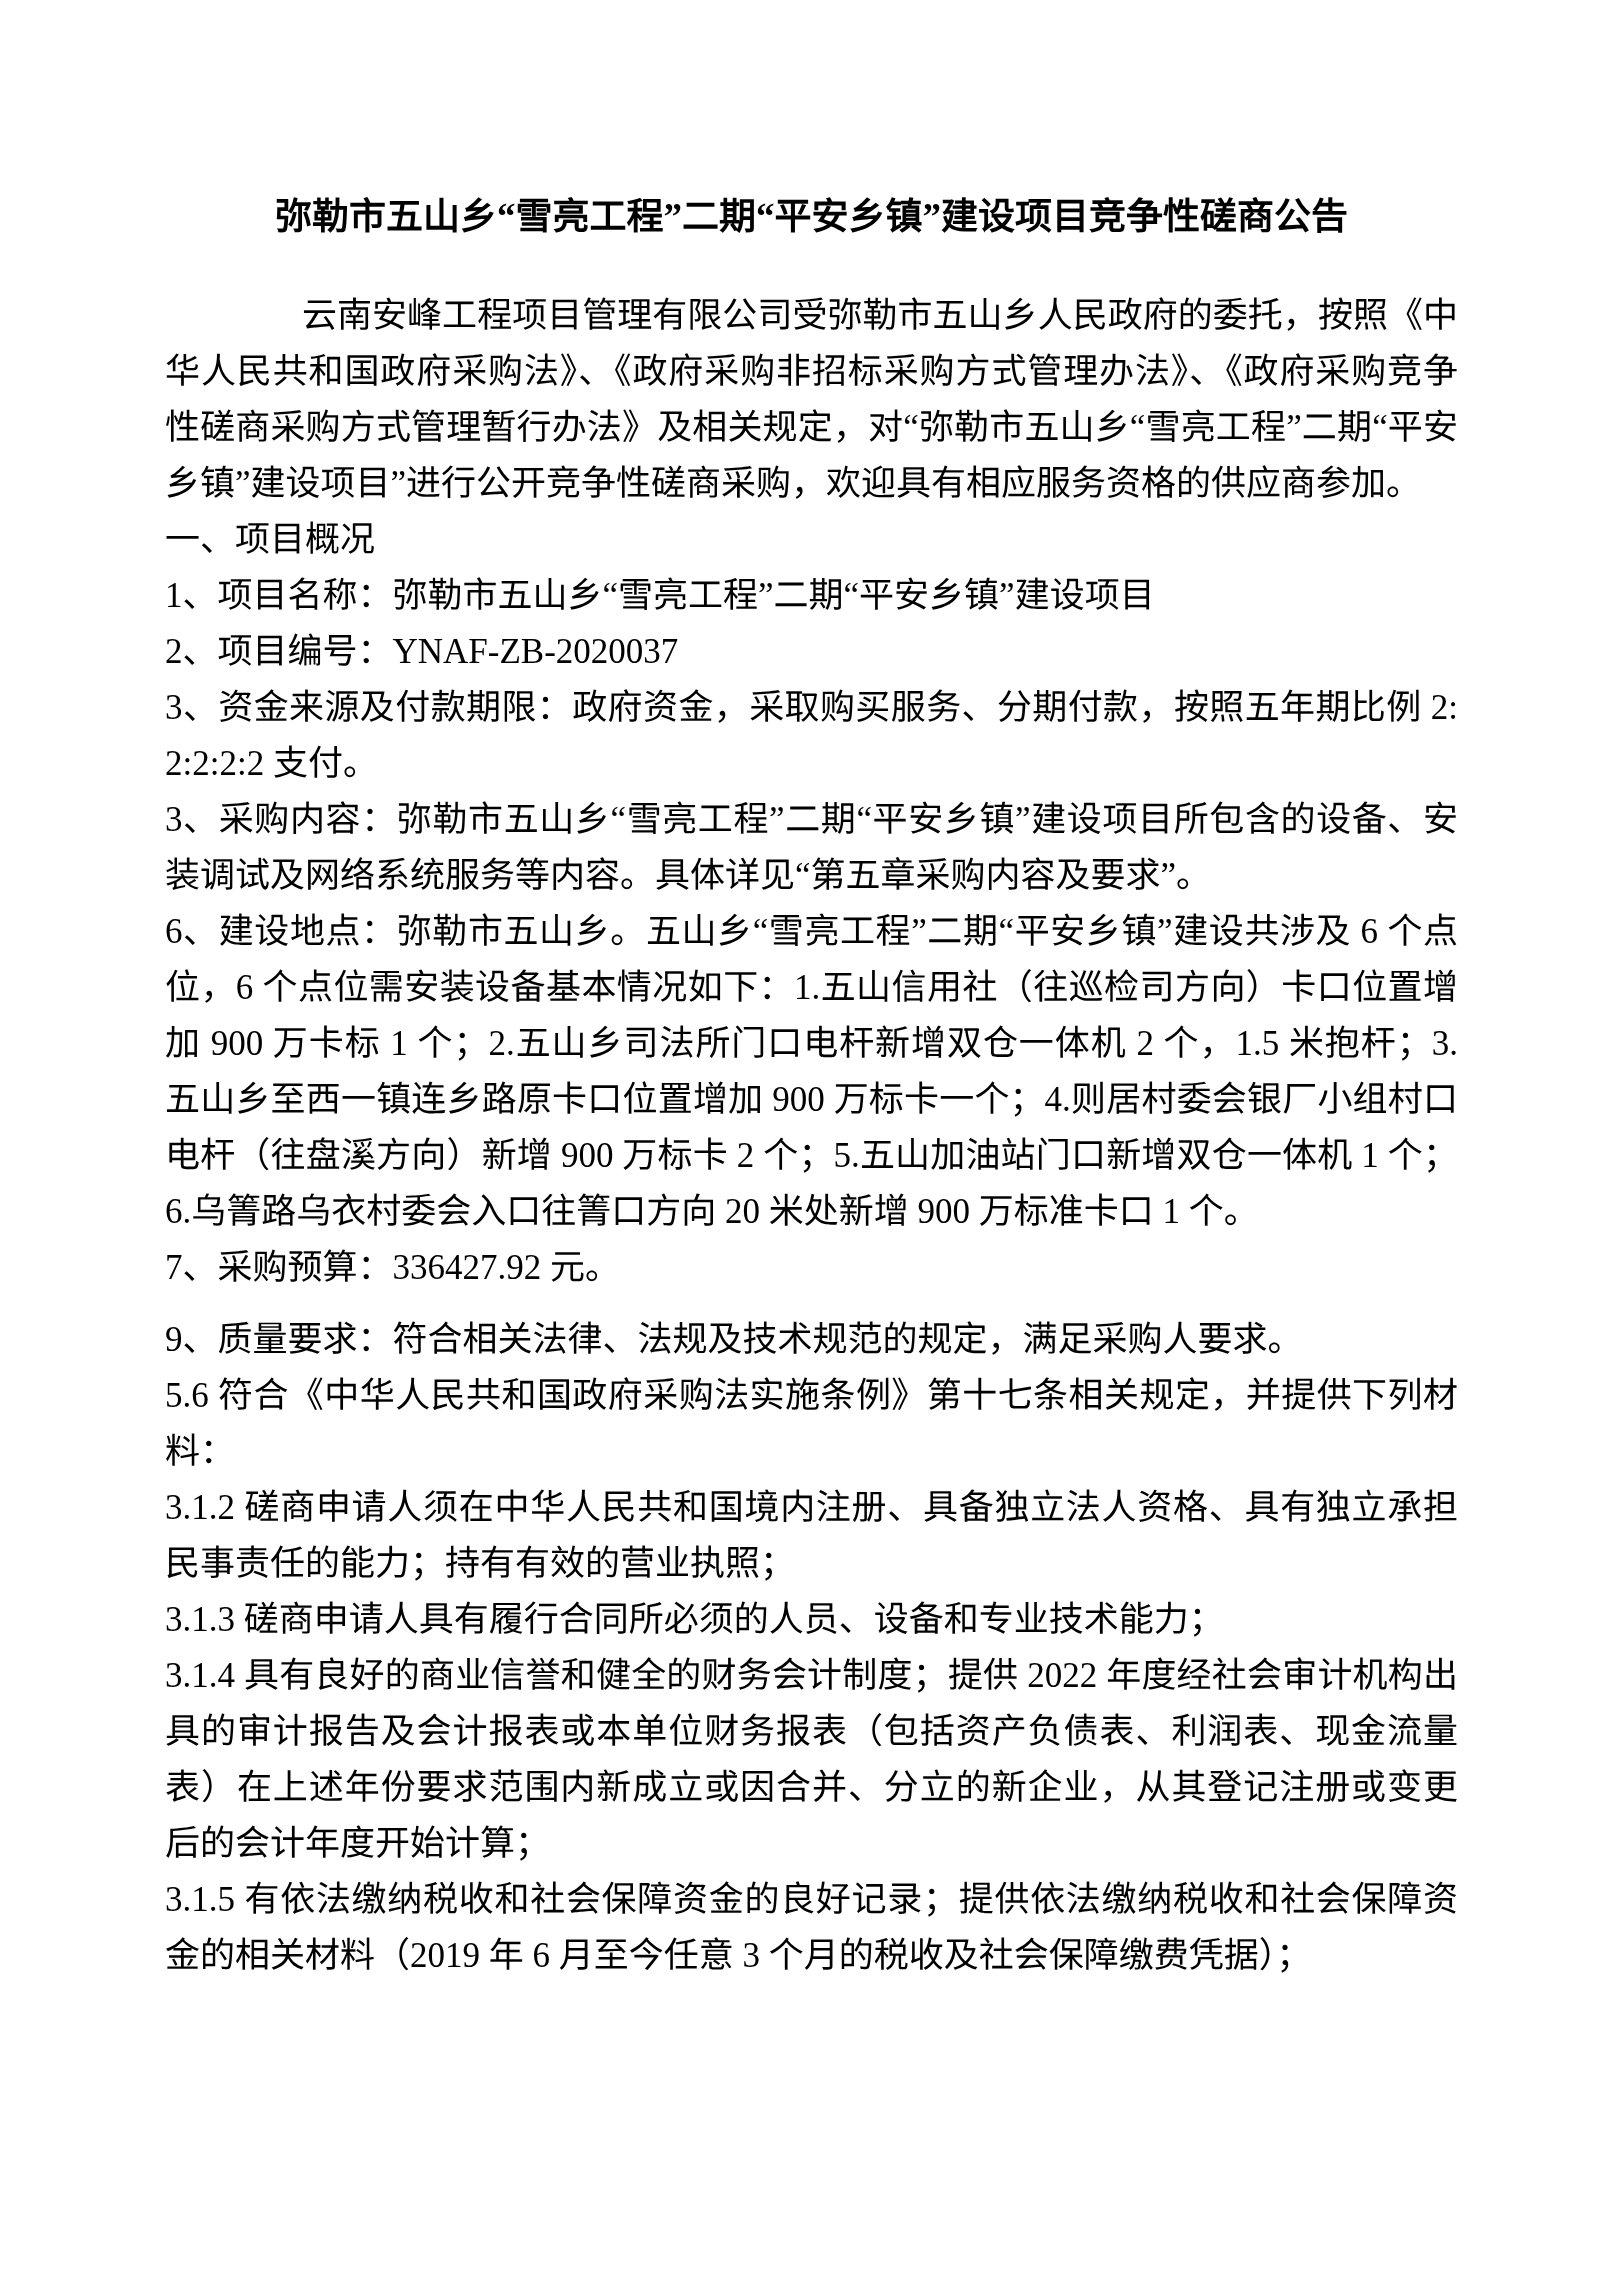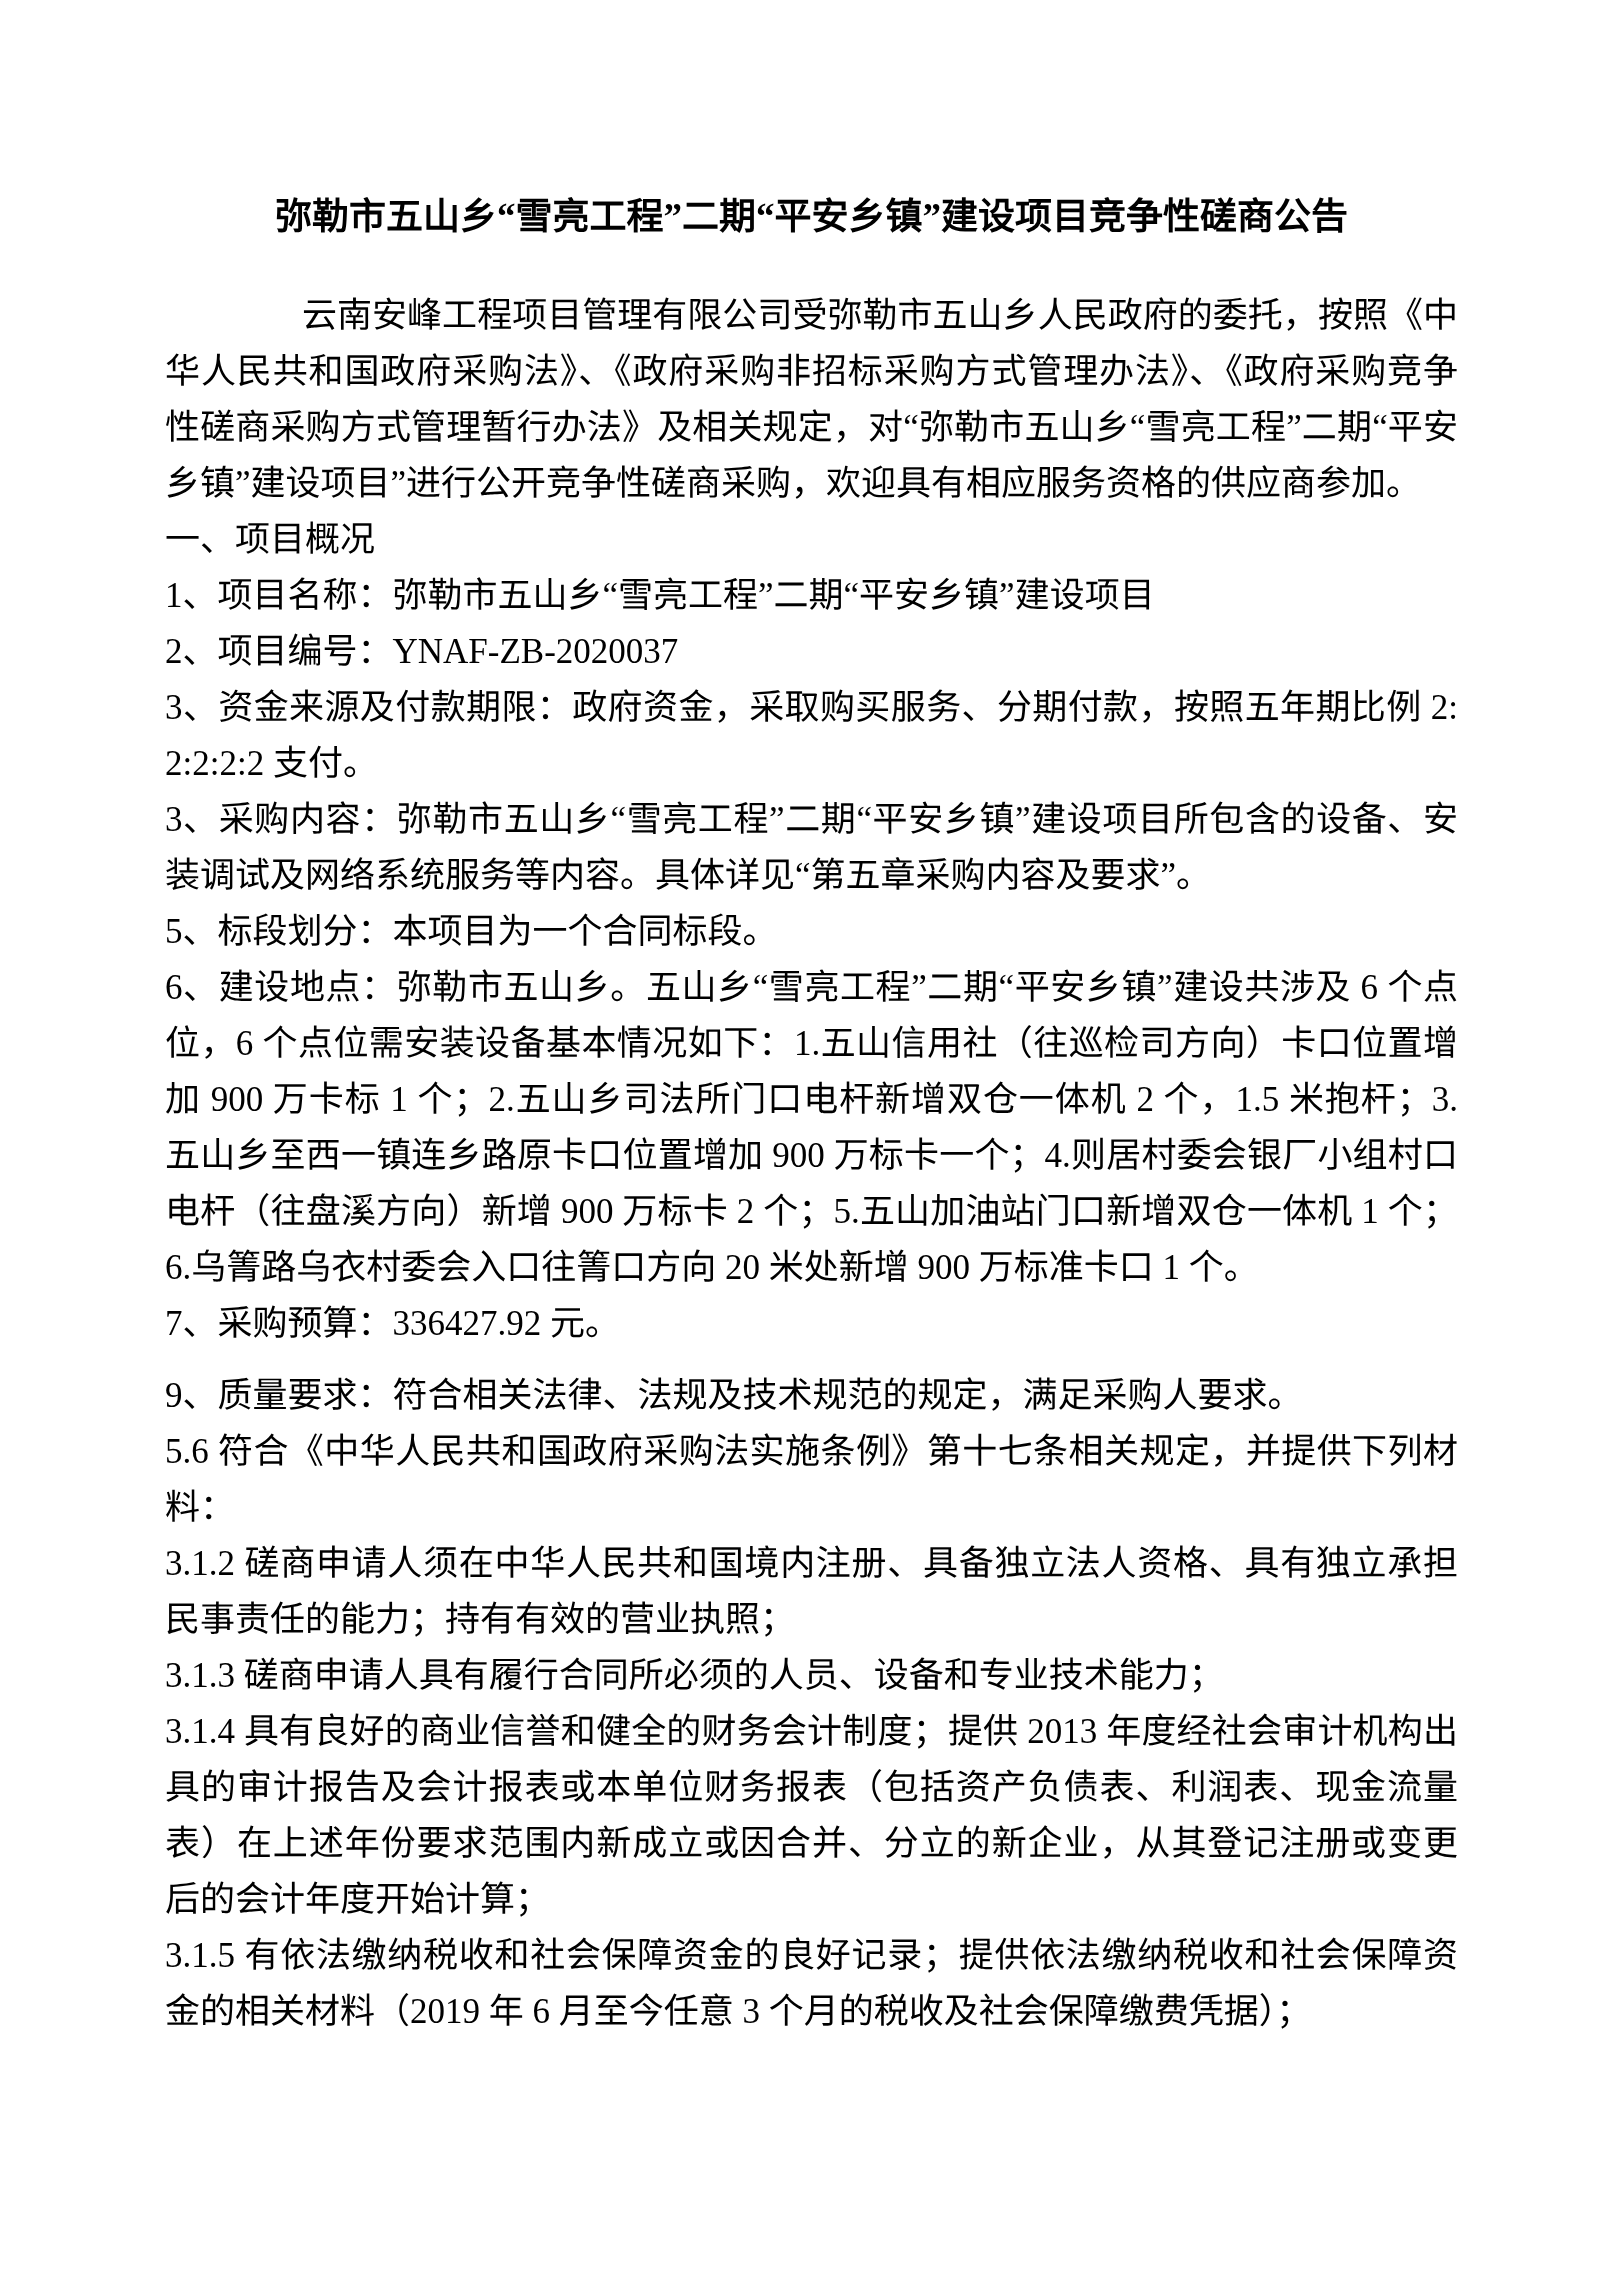--- a/index.html
+++ b/index.html
@@ -58,34 +58,33 @@
   <p class="para">一、项目概况</p>
 
   <p class="para">1、项目名称：弥勒市五山乡“雪亮工程”二期“平安乡镇”建设项目</p>
 
   <p class="para">2、项目编号：YNAF-ZB-2020037</p>
 
   <p class="para">3、资金来源及付款期限：政府资金，采取购买服务、分期付款，按照五年期比例 2:2:2:2:2 支付。</p>
 
   <p class="para">3、采购内容：弥勒市五山乡“雪亮工程”二期“平安乡镇”建设项目所包含的设备、安装调试及网络系统服务等内容。具体详见“第五章采购内容及要求”。</p>
 
-  <p class="para">5、标段划分：本项目为一个合同标段。</p>
 
   <p class="para">6、建设地点：弥勒市五山乡。五山乡“雪亮工程”二期“平安乡镇”建设共涉及 6 个点位，6 个点位需安装设备基本情况如下：1.五山信用社（往巡检司方向）卡口位置增加 900 万卡标 1 个；2.五山乡司法所门口电杆新增双仓一体机 2 个，1.5 米抱杆；3.五山乡至西一镇连乡路原卡口位置增加 900 万标卡一个；4.则居村委会银厂小组村口电杆（往盘溪方向）新增 900 万标卡 2 个；5.五山加油站门口新增双仓一体机 1 个；6.乌箐路乌衣村委会入口往箐口方向 20 米处新增 900 万标准卡口 1 个。</p>
 
   <p class="para">7、采购预算：336427.92 元。</p>
 
 
   <p class="para gap-md">9、质量要求：符合相关法律、法规及技术规范的规定，满足采购人要求。</p>
 
 
   <p class="para">5.6 符合《中华人民共和国政府采购法实施条例》第十七条相关规定，并提供下列材料：</p>
 
   <p class="para">3.1.2 磋商申请人须在中华人民共和国境内注册、具备独立法人资格、具有独立承担民事责任的能力；持有有效的营业执照；</p>
 
   <p class="para">3.1.3 磋商申请人具有履行合同所必须的人员、设备和专业技术能力；</p>
 
-  <p class="para">3.1.4 具有良好的商业信誉和健全的财务会计制度；提供 2013 年度经社会审计机构出具的审计报告及会计报表或本单位财务报表（包括资产负债表、利润表、现金流量表）在上述年份要求范围内新成立或因合并、分立的新企业，从其登记注册或变更后的会计年度开始计算；</p>
+  <p class="para">3.1.4 具有良好的商业信誉和健全的财务会计制度；提供 2022 年度经社会审计机构出具的审计报告及会计报表或本单位财务报表（包括资产负债表、利润表、现金流量表）在上述年份要求范围内新成立或因合并、分立的新企业，从其登记注册或变更后的会计年度开始计算；</p>
 
   <p class="para">3.1.5 有依法缴纳税收和社会保障资金的良好记录；提供依法缴纳税收和社会保障资金的相关材料（2019 年 6 月至今任意 3 个月的税收及社会保障缴费凭据）；</p>
 
 </div>
 
 
 </body></html>

